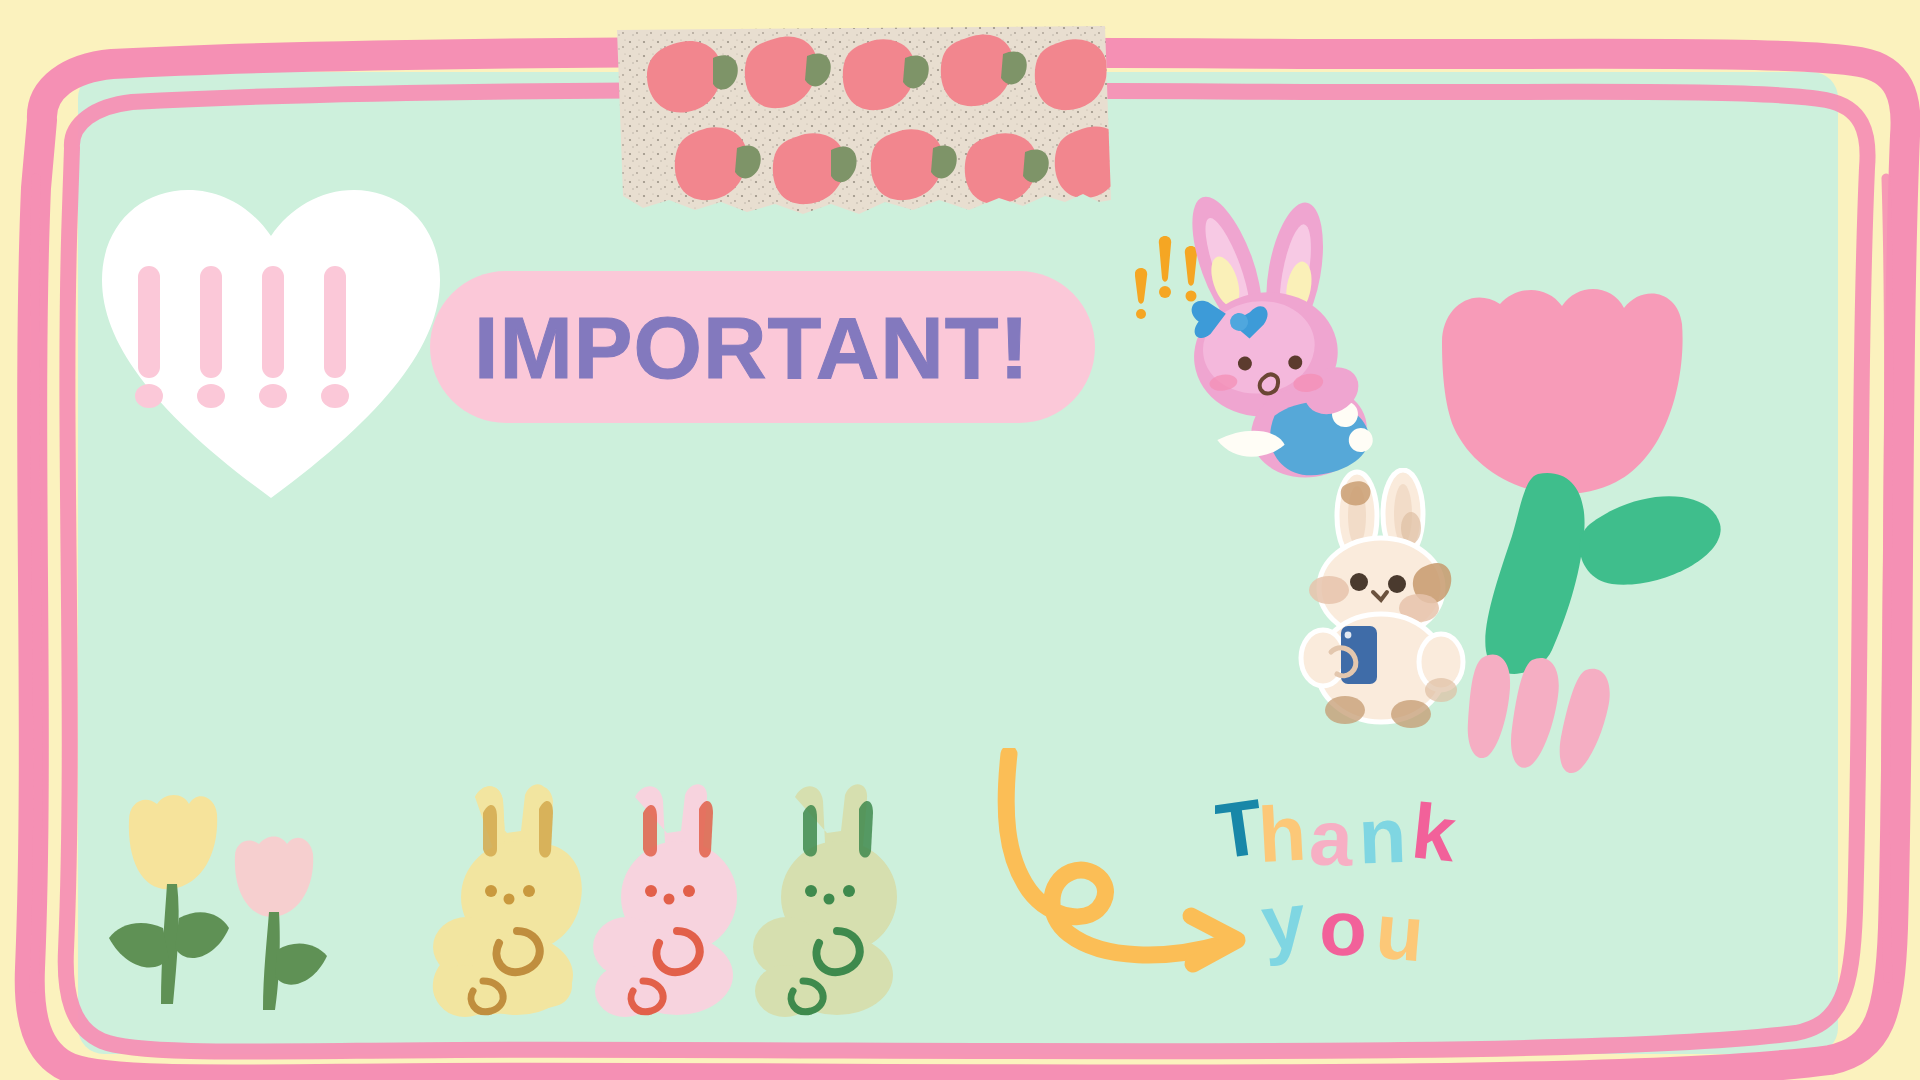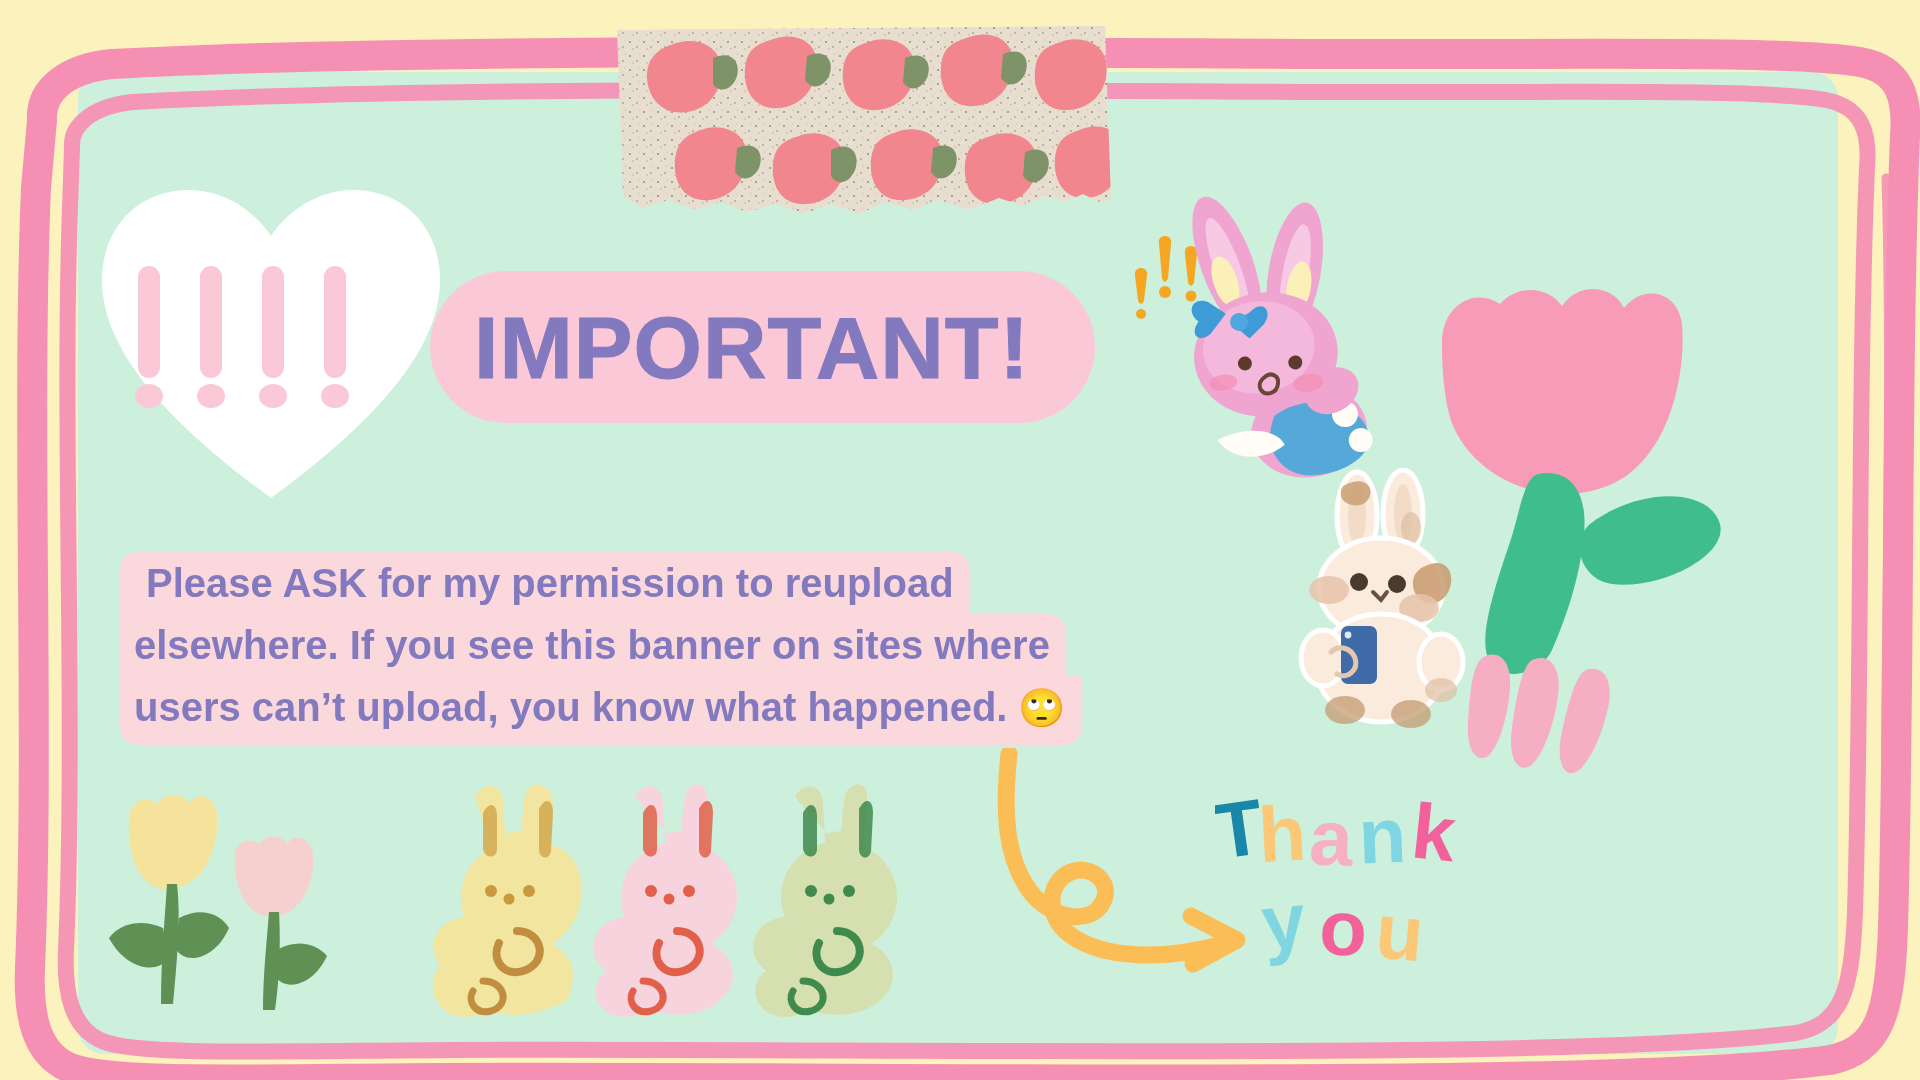--- a/index.html
+++ b/index.html
@@ -330,19 +330,14 @@
       <text x="44" y="78" fill="#FCC878" transform="rotate(-3 62 62)">h</text>
       <text x="94" y="82" fill="#F7AFC4" transform="rotate(2 112 66)">a</text>
       <text x="144" y="80" fill="#7FD6E2" transform="rotate(-2 162 64)">n</text>
       <text x="196" y="76" fill="#F2619A" transform="rotate(6 214 60)">k</text>
       <text x="48" y="166" fill="#7FD6E2" transform="rotate(-6 66 150)">y</text>
       <text x="104" y="172" fill="#F2619A" transform="rotate(2 122 156)">o</text>
       <text x="160" y="176" fill="#FCC878" transform="rotate(5 178 160)">u</text>
     </g>
   </svg>
 
-  <div class="body-block">
-    <span class="body-line bl1"> Please ASK for my permission to reupload</span>
-    <span class="body-line bl2">elsewhere. If you see this banner on sites where</span>
-    <span class="body-line bl3"><span>users can’t upload, you know what happened.</span> <span class="emoji">🙄</span></span>
-  </div>
 
 </div>
 
 </body></html>

